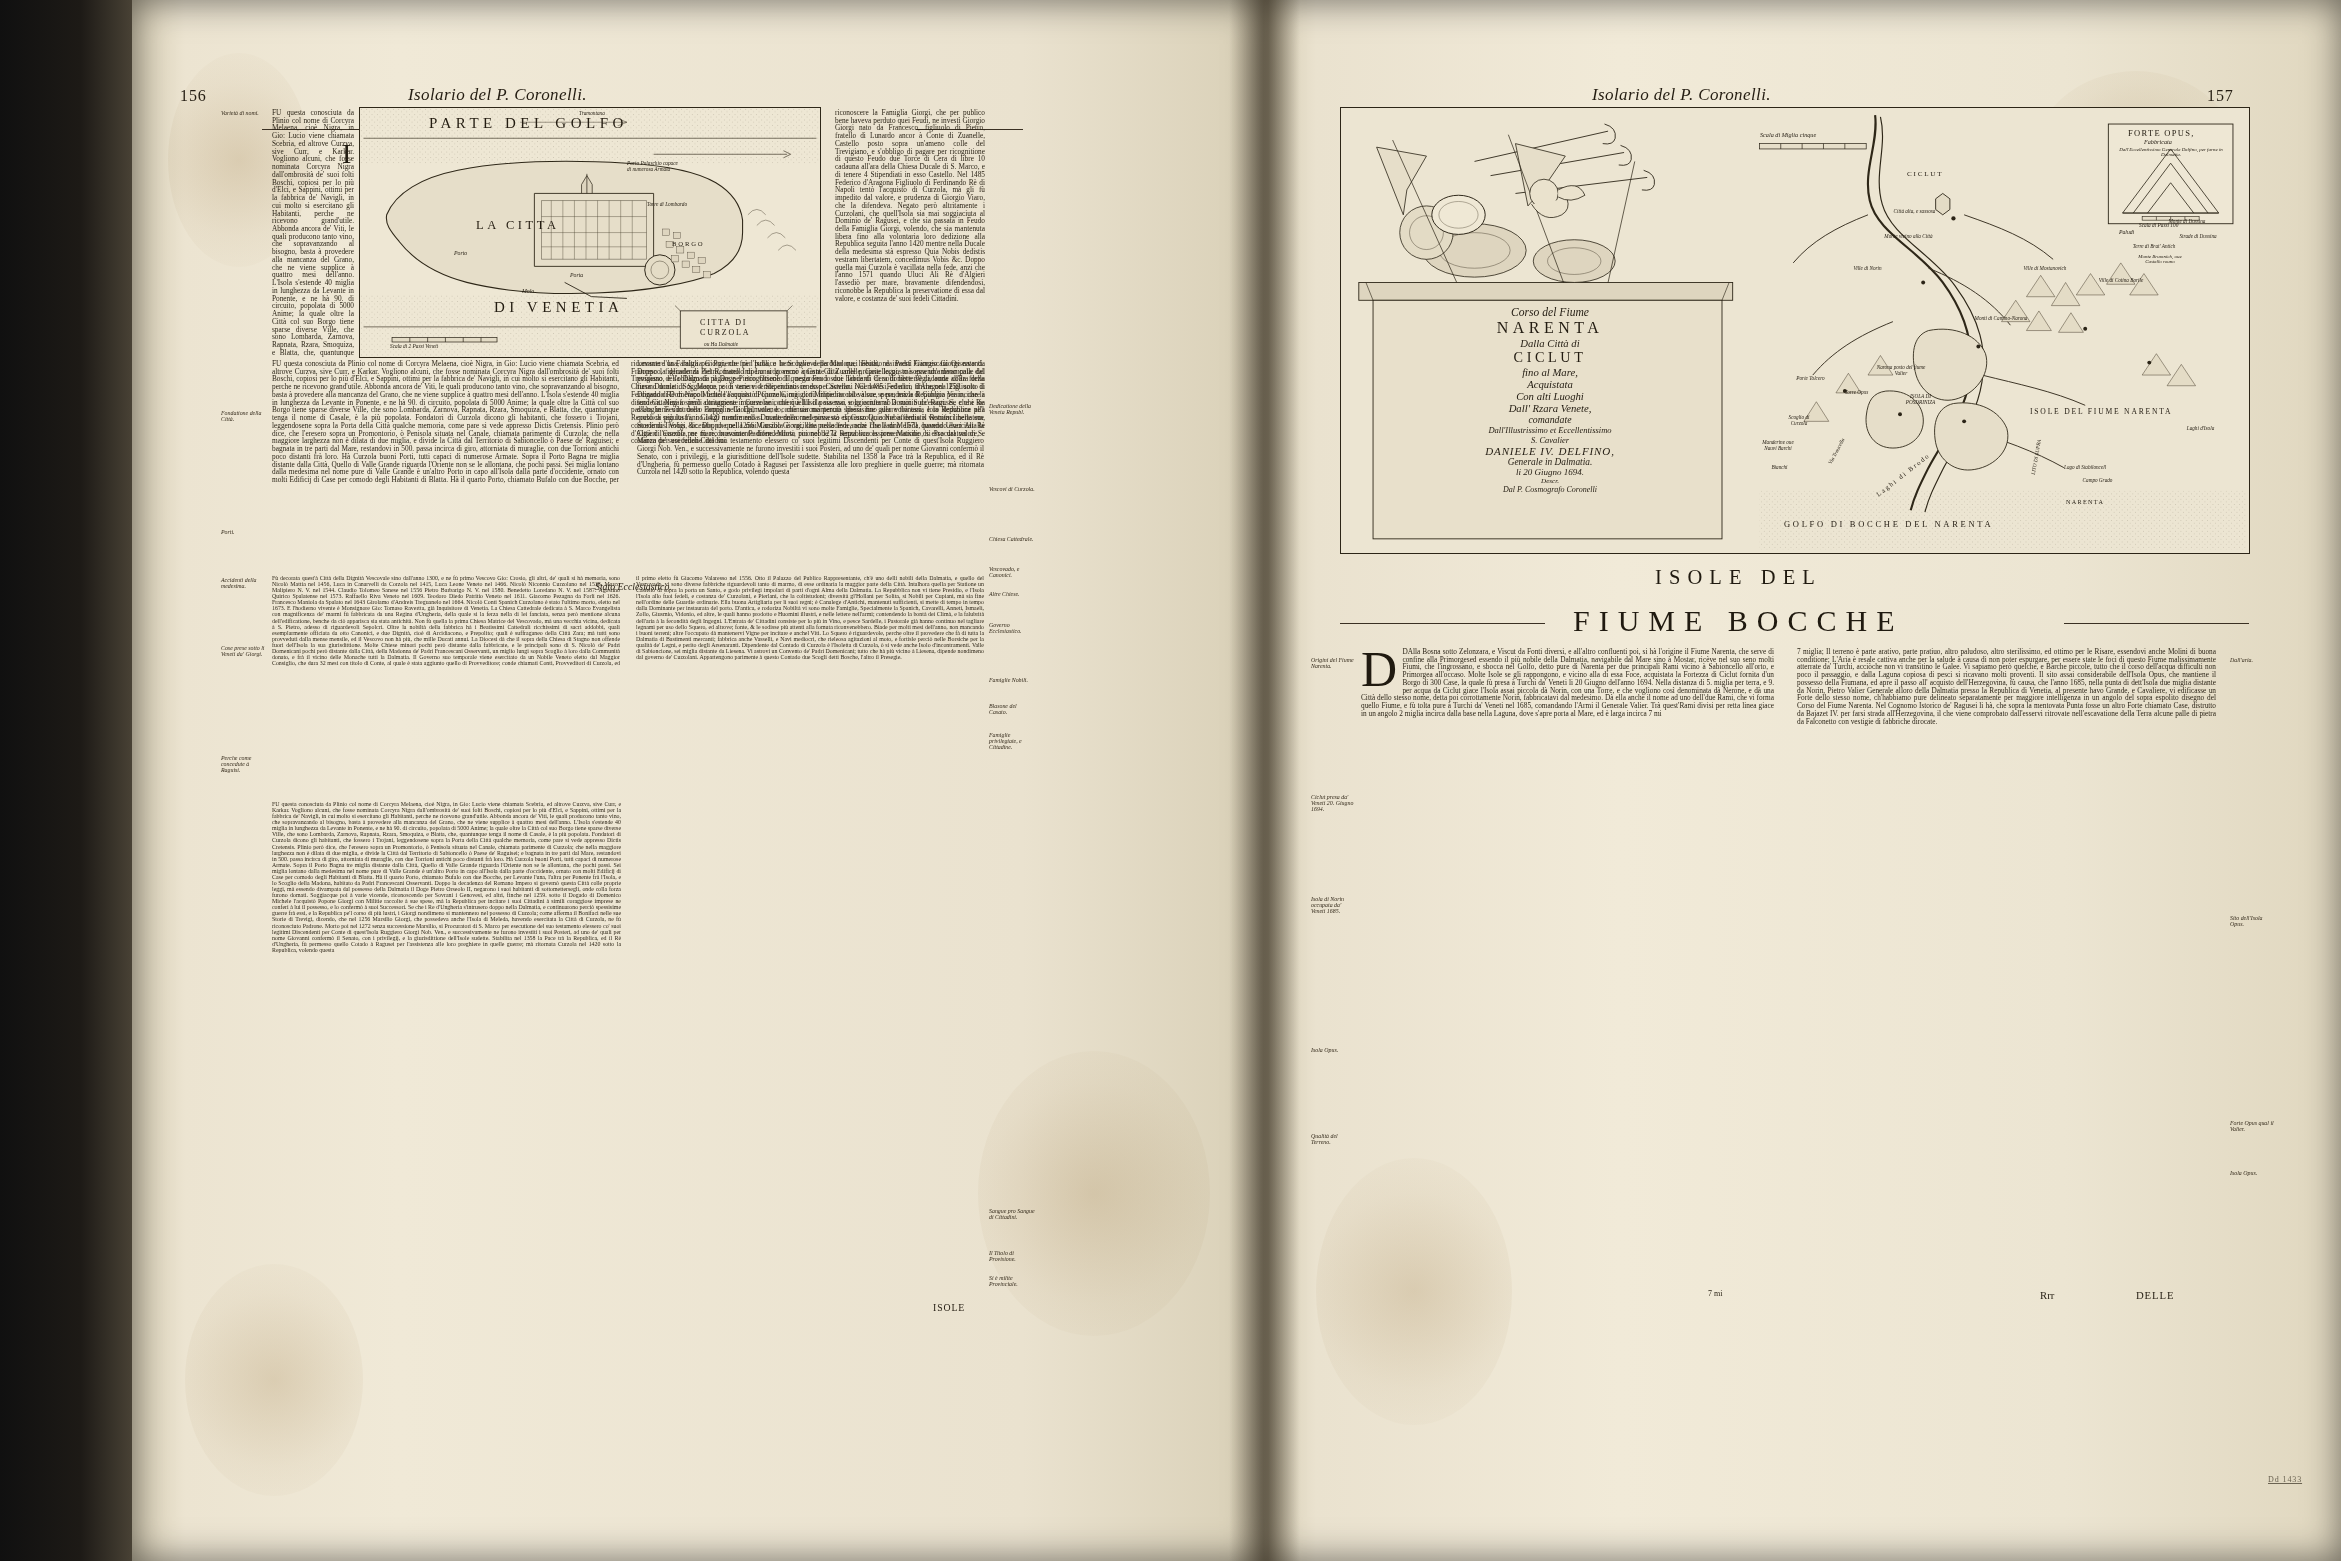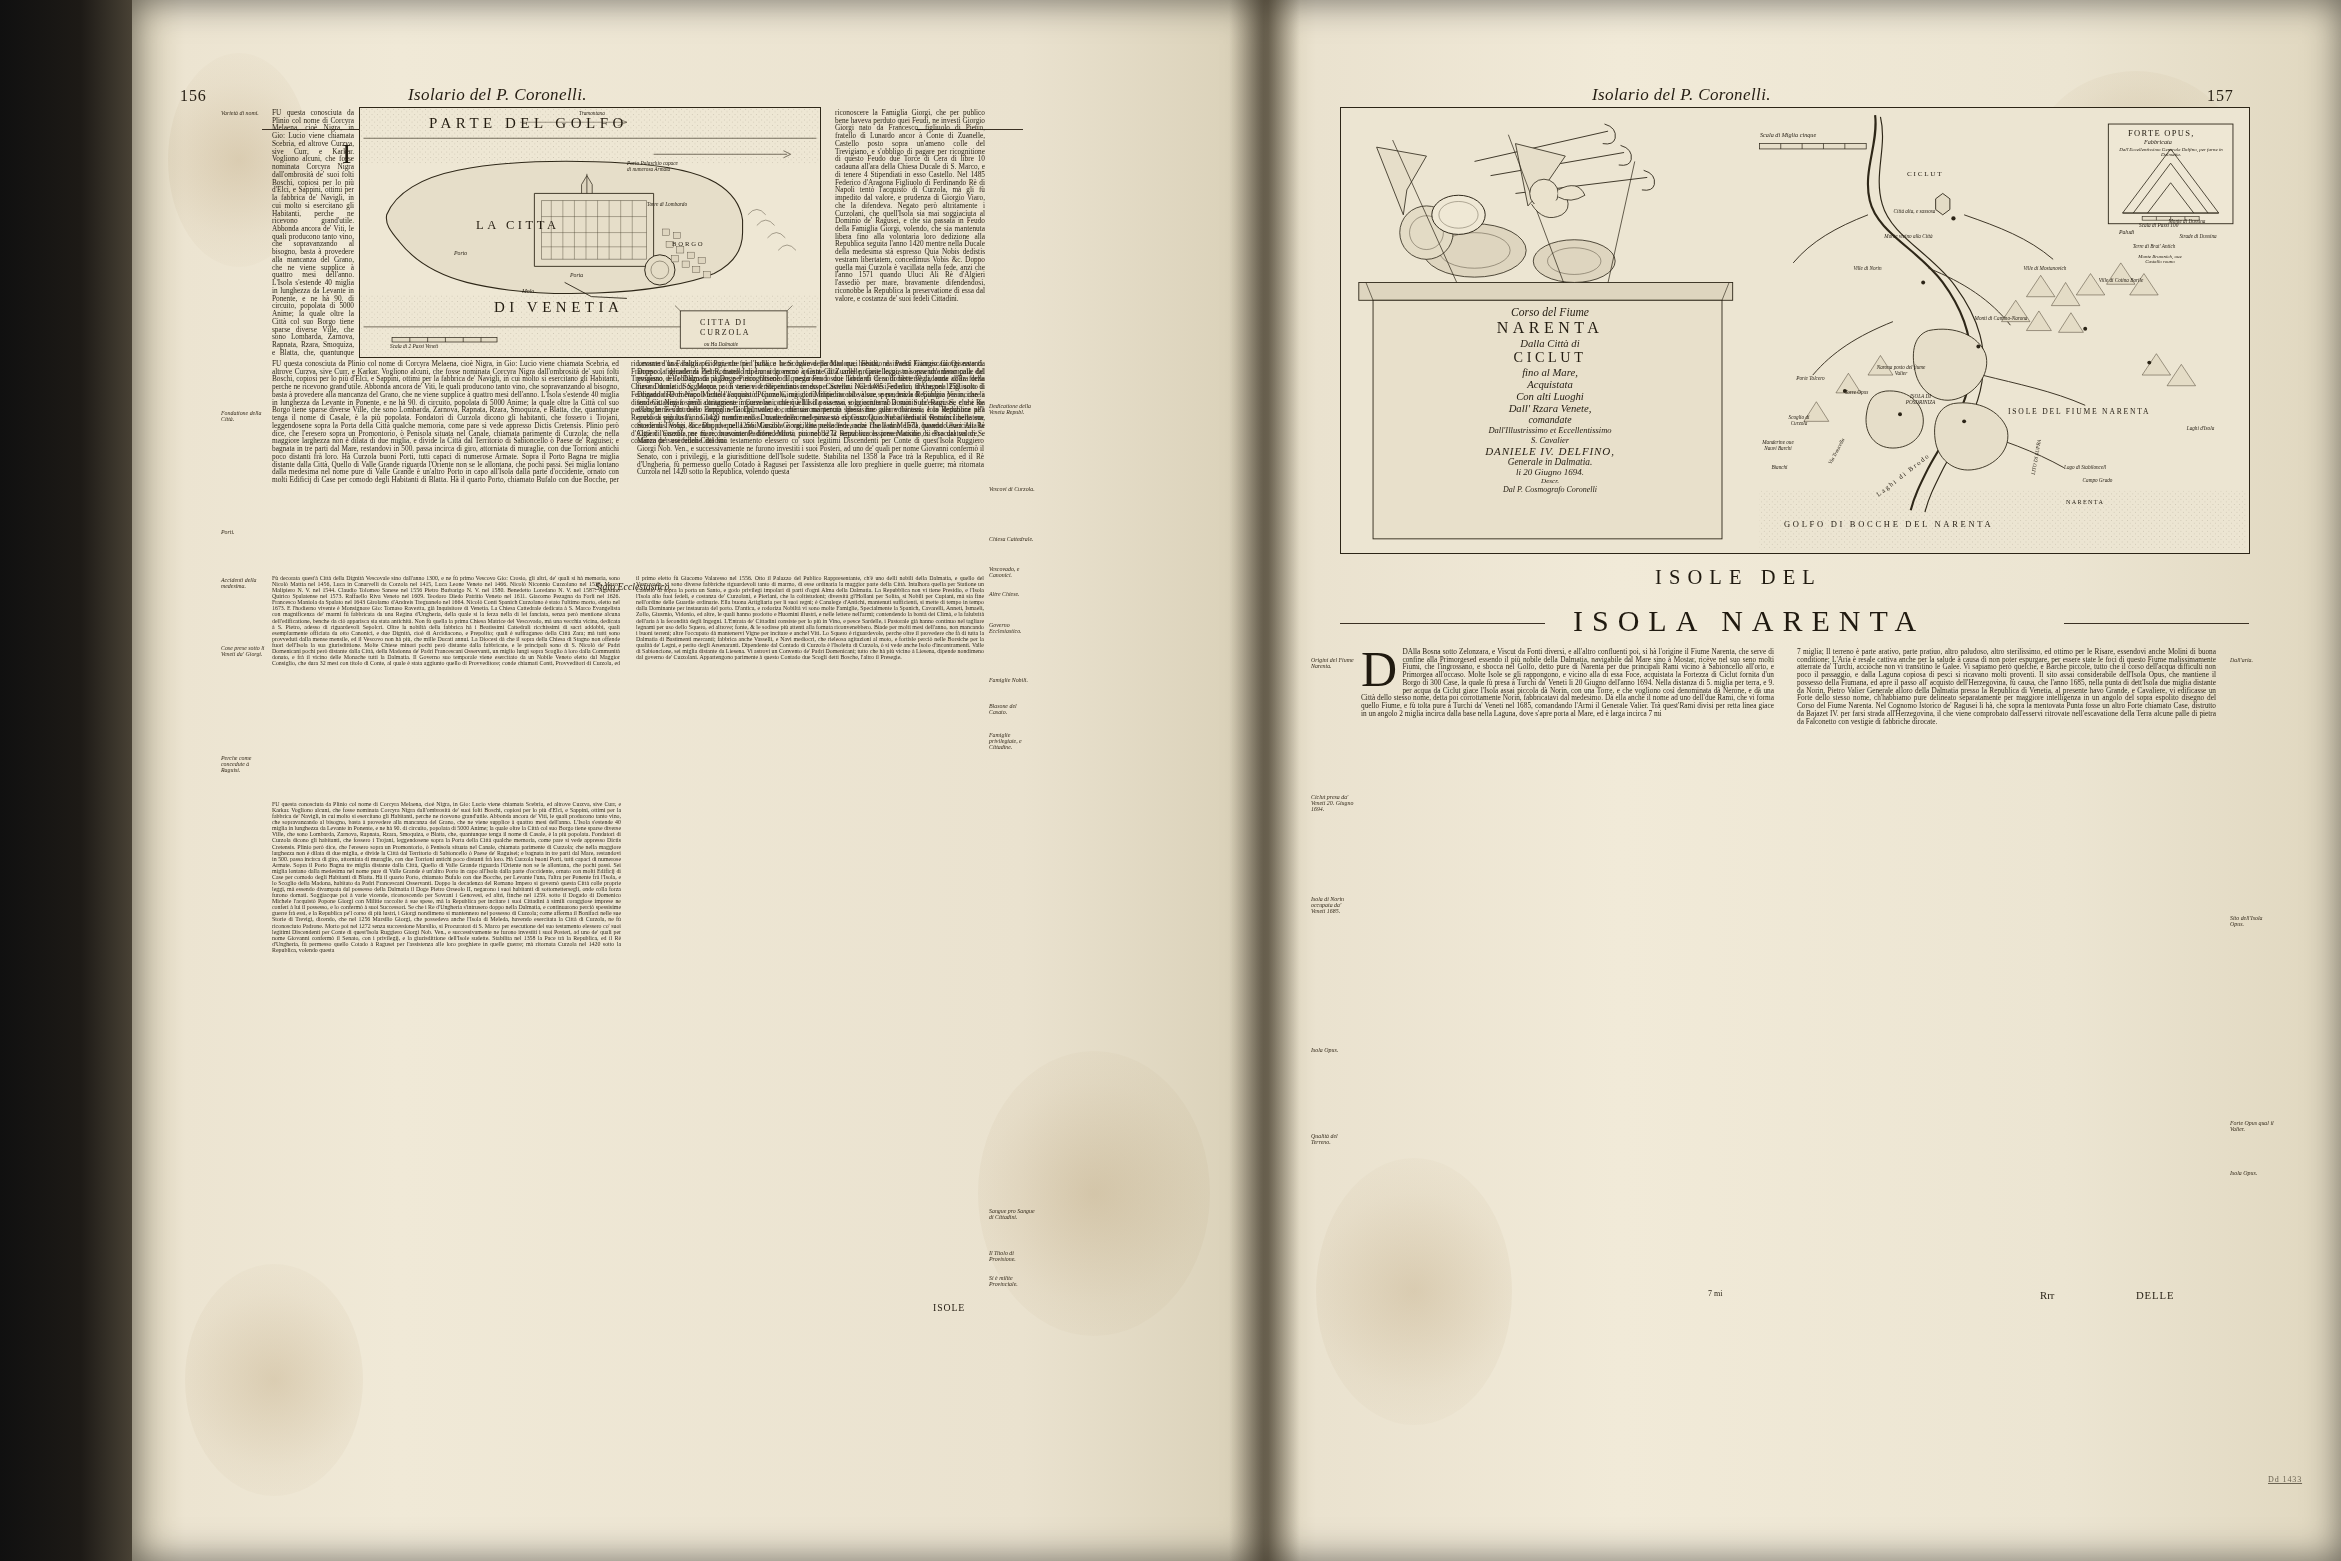--- a/index.html
+++ b/index.html
@@ -497,37 +497,37 @@
       <div class="cart-text" style="left:755px;top:169px;font-size:5.2px;width:50px;white-space:normal;">Ville di Cotina Borile</div>
       <div class="cart-text" style="left:793px;top:146px;font-size:5px;width:52px;white-space:normal;">Monte Brumnich, oue Castello rouno</div>
       <div class="cart-text" style="left:821px;top:110px;font-size:5.2px;width:50px;white-space:normal;">Monte di Dussina</div>
       <div class="cart-text" style="left:832px;top:125px;font-size:5.2px;width:50px;white-space:normal;">Strade di Dussina</div>
       <div class="cart-text" style="left:778px;top:121px;font-size:5.7px;">Paludi</div>
       <div class="cart-text" style="left:789px;top:135px;font-size:5.2px;width:48px;white-space:normal;">Terre di Brat' Antich</div>
       <div class="cart-text" style="left:534px;top:256px;font-size:5.2px;width:52px;white-space:normal;">Narona posto del fiume Valier</div>
       <div class="cart-text" style="left:504px;top:157px;font-size:5.2px;width:45px;white-space:normal;">Ville di Norin</div>
       <div class="cart-text" style="left:495px;top:281px;font-size:5.2px;width:41px;white-space:normal;">Torre Opus</div>
       <div class="cart-text" style="left:559px;top:285px;font-size:5.2px;width:41px;white-space:normal;">ISOLA DI POSDRINIZA</div>
-      <div class="cart-text" style="left:647px;top:299px;font-size:7.6px;letter-spacing:1.8px;font-style:normal;padding-left:20px;">ISOLE DEL FIUME NARENTA</div>
+      <div class="cart-text" style="left:669px;top:299px;font-size:7.6px;letter-spacing:1.8px;font-style:normal;padding-left:20px;">ISOLE DEL FIUME NARENTA</div>
       <div class="cart-text" style="left:529px;top:363px;font-size:6.7px;letter-spacing:1.8px;font-style:normal;transform:rotate(-38deg);">Laghi di Brodo</div>
       <div class="cart-text" style="left:440px;top:306px;font-size:5.2px;width:36px;white-space:normal;">Scoglio di Curzola</div>
       <div class="cart-text" style="left:419px;top:356px;font-size:5.2px;width:39px;white-space:normal;">Bianchi</div>
       <div class="cart-text" style="left:723px;top:356px;font-size:5.2px;">Lago di Stabiloncell</div>
       <div class="cart-text" style="left:734px;top:369px;font-size:5.2px;width:45px;white-space:normal;">Campo Grado</div>
       <div class="cart-text" style="left:449px;top:267px;font-size:5.2px;width:41px;white-space:normal;">Porte Tolcero</div>
       <div class="cart-text" style="left:419px;top:331px;font-size:5.2px;width:36px;white-space:normal;">Manderine oue Nauvi Barchi</div>
       <div class="cart-text" style="left:443px;top:411px;font-size:8.5px;letter-spacing:2.7px;font-style:normal;">GOLFO  DI  BOCCHE  DEL  NARENTA</div>
       <div class="cart-text" style="left:481px;top:340px;font-size:5.3px;transform:rotate(-62deg);">Via Traucella</div>
       <div class="cart-text" style="left:677px;top:346px;font-size:5.3px;transform:rotate(-80deg);">LITO DI SUPRA</div>
       <div class="cart-text" style="left:837px;top:317px;font-size:5.2px;width:45px;white-space:normal;">Laghi d'Isola</div>
       <div class="cart-text" style="left:725px;top:390px;font-size:6.2px;letter-spacing:1.3px;font-style:normal;">NARENTA</div>
     </div>
 
     <div class="title-main" style="left:392px;top:566px;font-size:20.5px;letter-spacing:7.1px;">ISOLE  DEL</div>
-    <div class="title-main" style="left:310px;top:604px;font-size:30px;letter-spacing:9px;">ISOLA NARENTA</div>
+    <div class="title-main" style="left:310px;top:604px;font-size:30px;letter-spacing:9px;">FIUME BOCCHE</div>
     <div class="rule" style="left:77px;top:623px;width:205px;"></div>
     <div class="rule" style="left:801px;top:623px;width:185px;"></div>
 
     <div class="col tiny" style="left:98px;top:648px;width:413px;height:634px;overflow:hidden;">
       <span class="drop-cap">D</span><span>DAlla Bosna sotto Zelonzara, e Viscut da Fonti diversi, e all'altro confluenti poi, si hà l'origine il Fiume Narenta, che serve di confine alla Primorgesed essendo il più nobile della Dalmatia, navigabile dal Mare sino à Mostar, ricève nel suo seno molti Fiumi, che l'ingrossano, e sbocca nel Golfo, detto pure di Narenta per due principali Rami vicino à Sabioncello all'orto, e Primorgea all'occaso. Molte Isole se gli rappongono, e vicino alla di essa Foce, acquistata la Fortezza di Ciclut fornita d'un Borgo di 300 Case, la quale fù presa à Turchi da' Veneti li 20 Giugno dell'anno 1694. Nella distanza di 5. miglia per terra, e 9. per acqua da Ciclut giace l'Isola assai piccola dà Norin, con una Torre, e che vogliono così denominata dà Nerone, e dà una Città dello stesso nome, detta poi corrottamente Norin, fabbricatavi dal medesimo. Dà ella anche il nome ad uno dell'due Rami, che vi forma quello Fiume, e fù tolta pure à Turchi da' Veneti nel 1685, comandando l'Armi il Generale Valier. Trà quest'Rami divisi per retta linea giace in un angolo 2 miglia incirca dalla base nella Laguna, dove s'apre porta al Mare, ed è larga incirca 7 mi</span>
     </div>
 
     <div class="col tiny" style="left:534px;top:648px;width:419px;height:634px;overflow:hidden;">7 miglia; Il terreno è parte arativo, parte pratiuo, altro paludoso, altro sterilissimo, ed ottimo per le Risare, essendovi anche Molini di buona conditione; L'Aria è resale cattiva anche per la salude à causa di non poter espurgare, per essere state le foci di questo Fiume malissimamente atterrate da' Turchi, acciòche non vi transitino le Galee. Vi sapiamo però quelche, e Barche piccole, tutto che il corso dell'acqua difficulti non poco il passaggio, e dalla Laguna copiosa di pesci si ricavano molti proventi. Il sito assai considerabile dell'Isola Opus, che mantiene il possesso della Fiumana, ed apre il passo all' acquisto dell'Herzegovina, fù causa, che l'anno 1685, nella punta di dett'Isola due miglia distante da Norin, Pietro Valier Generale alloro della Dalmatia presso la Republica di Venetia, al presente havo Grande, e Cavaliere, vi edificasse un Forte dello stesso nome, ch'habbiamo pure delineato separatamente per maggiore intelligenza in un angolo del sopra espolito disegno del Corso del Fiume Narenta. Nel Cognomo Istorico de' Ragusei li hà, che sopra la mentovata Punta fosse un altro Forte chiamato Case, distrutto da Bajazet IV. per farsi strada all'Herzegovina, il che viene comprobato dall'esservi ritrovate nell'escavatione della Terra alcune palle di pietra da Falconetto con vestigie di fabbriche dirocate.</div>
 
     <div style="position:absolute;left:445px;top:1289px;font-size:8px;color:#2b2417;">7 mi</div>

